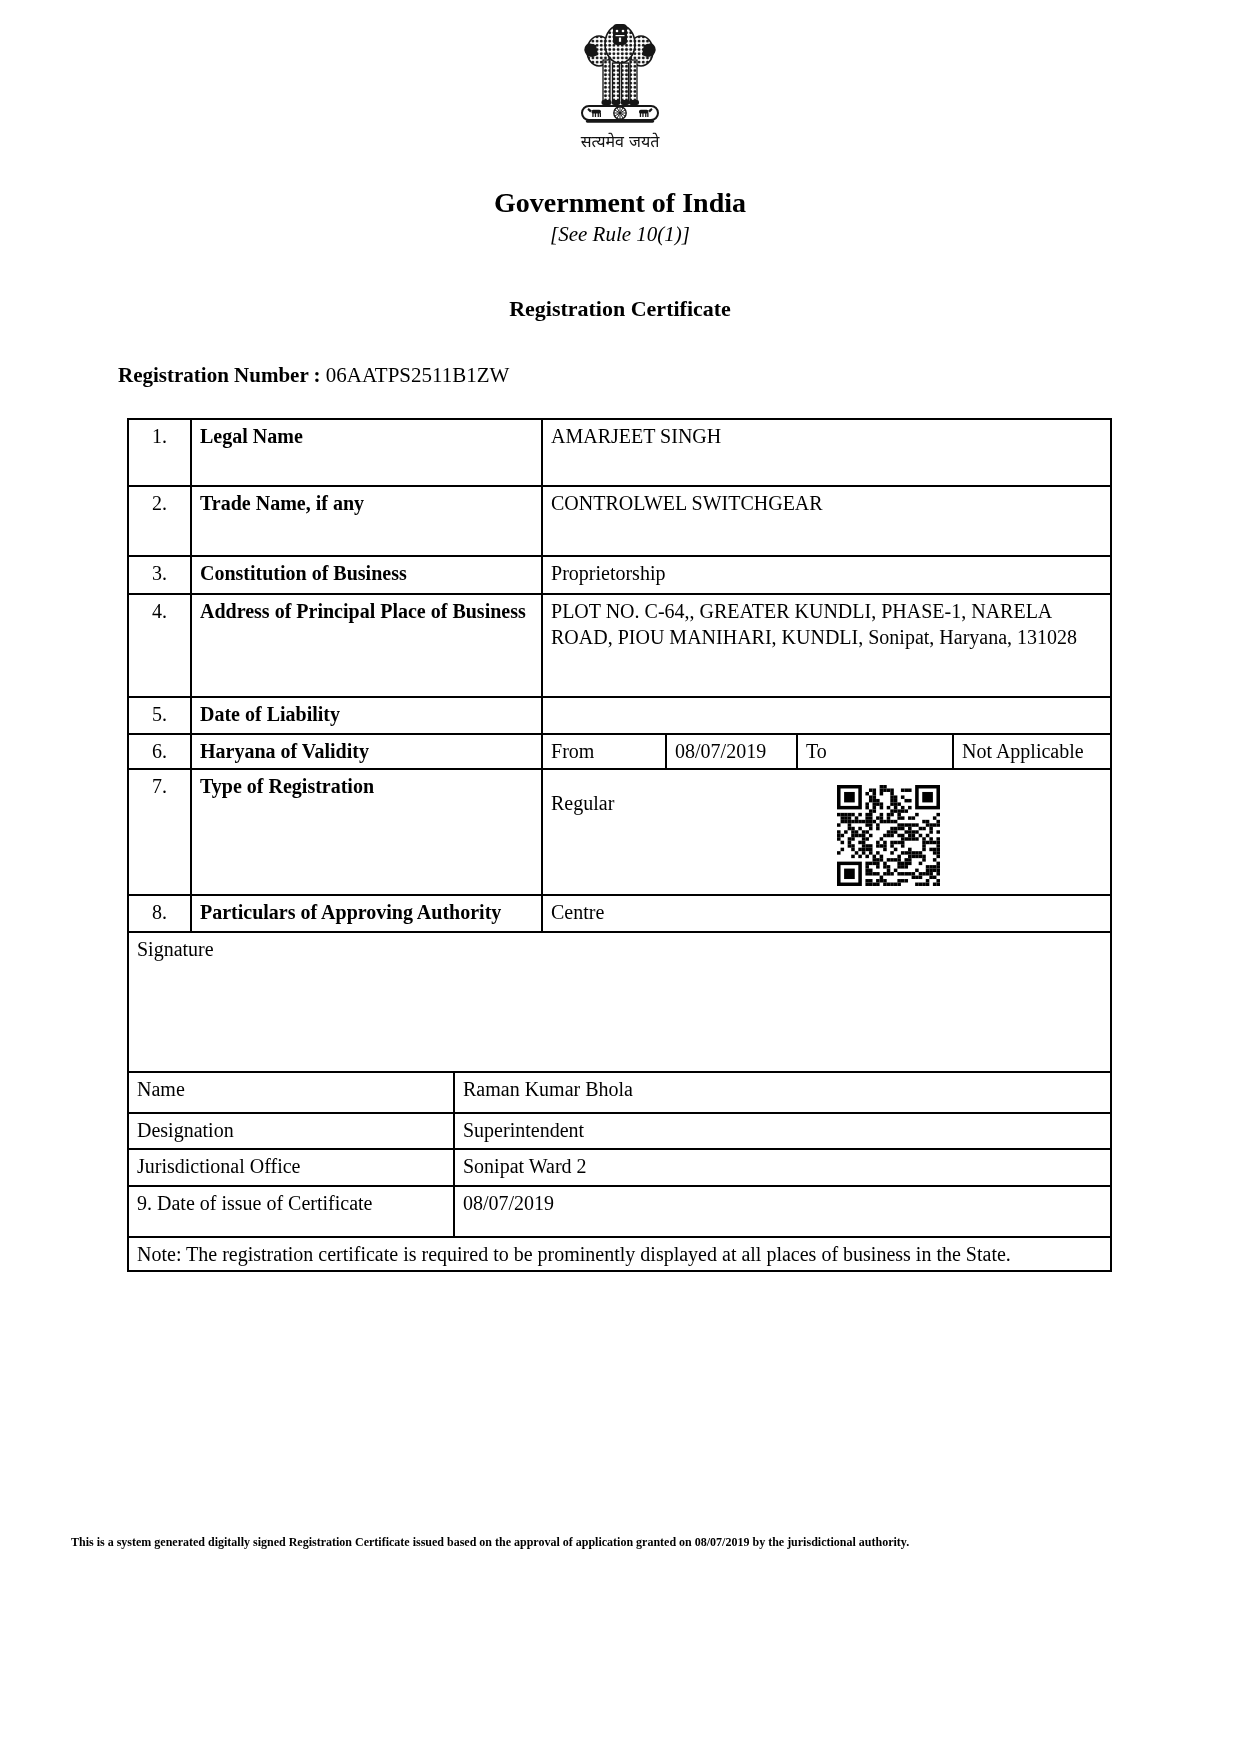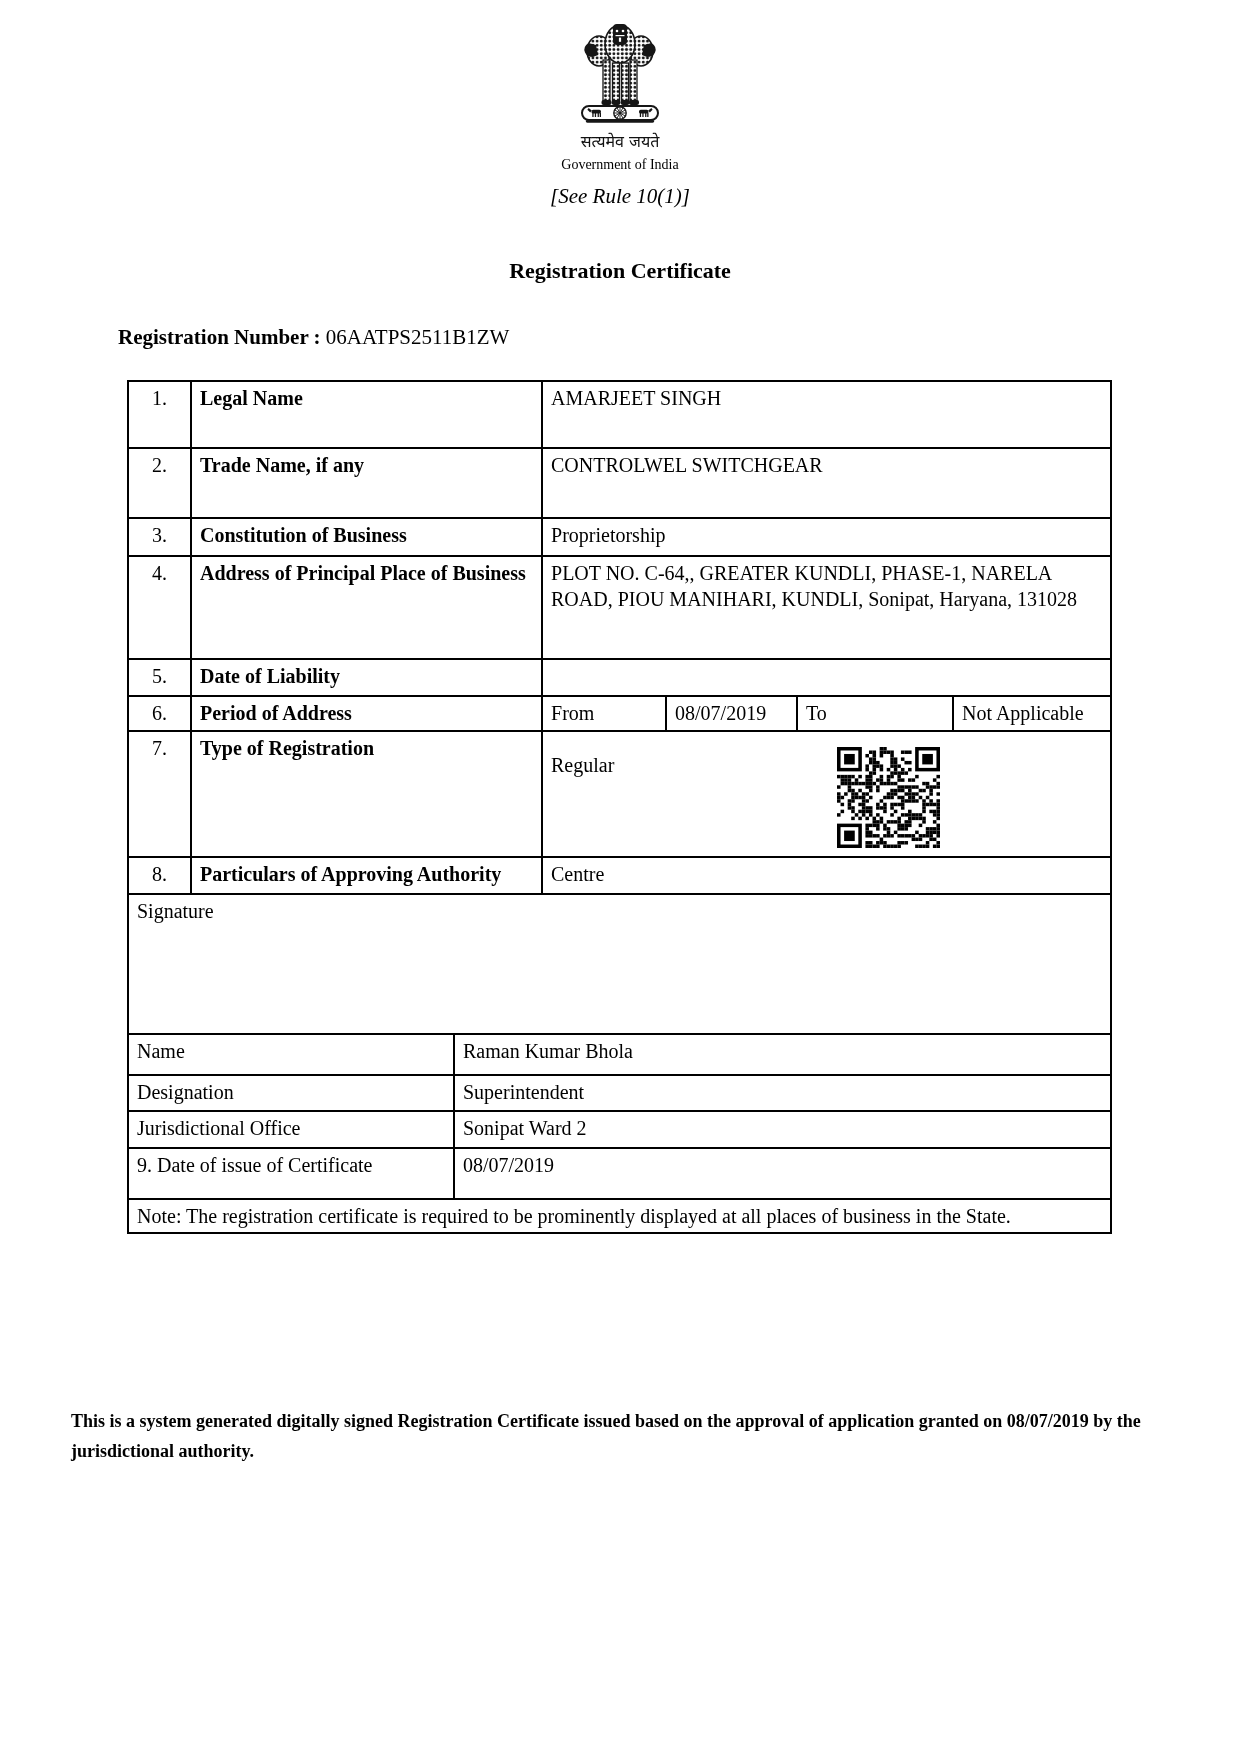--- a/index.html
+++ b/index.html
@@ -11,21 +11,21 @@
     color:#000;
     font-family:"Liberation Serif","DejaVu Serif",serif;
     overflow:hidden;
   }
   .header { text-align:center; padding-top:18px; }
   .emblem-svg { display:inline-block; }
   .motto {
     font-family:"DejaVu Sans","Liberation Sans",sans-serif;
     font-size:16px; margin-top:2px; color:#111;
   }
-  .gov-title   { font-size:14px; font-weight:normal; line-height:26px; }
+  .gov-title   { margin-top:38px; font-size:28px; font-weight:bold; line-height:26px; }
   .form-title  { margin-top:7px;  font-size:25px; font-weight:bold; line-height:28px; }
   .rule-ref    { margin-top:6px;  font-size:21px; font-style:italic; line-height:25px; }
   .cert-title  { margin-top:48px; font-size:22px; font-weight:bold; text-align:center; line-height:27px; }
   .reg-line    { margin:40px 0 0 118px; font-size:21px; line-height:26px; }
   .reg-line .lbl { font-weight:bold; }
 
   table.cert {
     margin:30px 0 0 127px;
     width:983px;
     border-collapse:collapse;
@@ -41,23 +41,23 @@
   }
   td.serial { text-align:center; padding-left:2px; padding-right:2px; }
   td.lbl-cell { font-weight:bold; }
   td.qr-host { position:relative; }
   .regular-val { display:block; margin-top:17px; }
   .qr-box { position:absolute; left:294px; top:15px; }
   .sig-cell { font-weight:normal; }
 
   .footer-note {
     position:absolute;
-    left:71px; top:1406px;
+    left:71px; top:1527px;
     width:1108px;
-    font-size:18px;
+    font-size:12px;
     font-weight:bold;
     line-height:30px;
   }
 </style>
 </head>
 <body>
 
 <div class="page">
 
   <div class="header">
@@ -179,21 +179,21 @@
     </tr>
 
     <tr>
       <td class="serial" style="height:37px">5.</td>
       <td class="lbl-cell" colspan="2">Date of Liability</td>
       <td colspan="4"></td>
     </tr>
 
     <tr>
       <td class="serial" style="height:35px">6.</td>
-      <td class="lbl-cell" colspan="2">Period of Address</td>
+      <td class="lbl-cell" colspan="2">Haryana of Validity</td>
       <td>From</td>
       <td>08/07/2019</td>
       <td>To</td>
       <td>Not Applicable</td>
     </tr>
 
     <tr>
       <td class="serial" style="height:126px">7.</td>
       <td class="lbl-cell" colspan="2">Type of Registration</td>
       <td colspan="4" class="qr-host">

